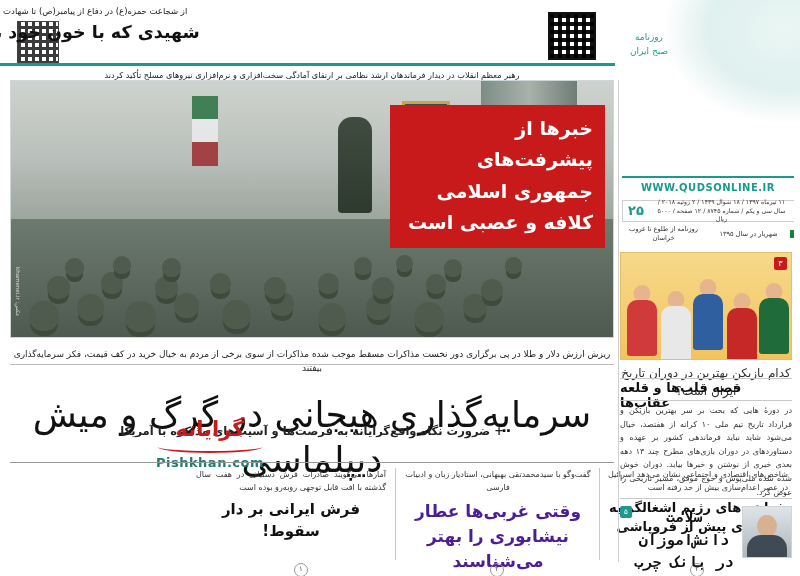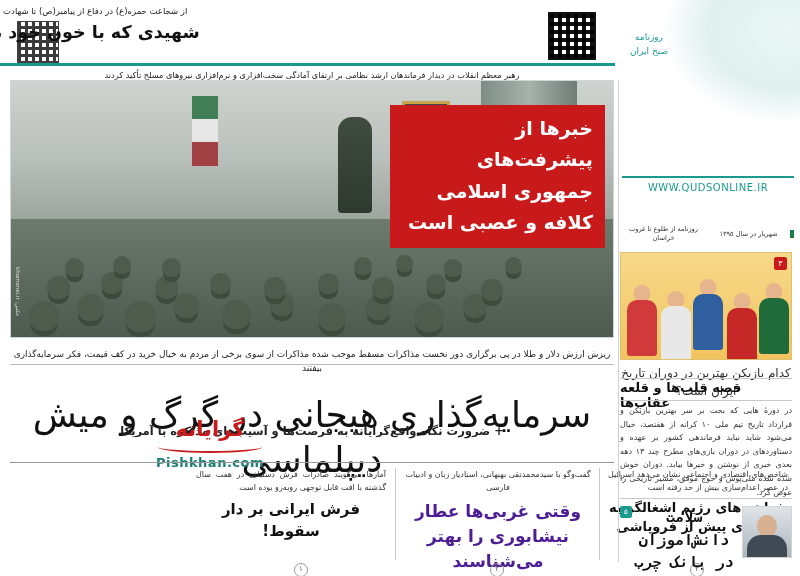--- a/index.html
+++ b/index.html
@@ -128,21 +128,21 @@
 
   
   .site-bar {
     position: absolute;
     right: 6px;
     top: 182px;
     width: 172px;
     height: 16px;
     text-align: center;
     font-size: 10px;
-    font-weight: normal;
+    font-weight: bold;
     color: #1a9a8f;
     letter-spacing: .5px;
   }
   .issue-strip {
     position: absolute;
     right: 6px;
     top: 200px;
     width: 172px;
     height: 22px;
     display: flex;
@@ -567,20 +567,24 @@
     <div class="masthead-swoosh"></div>
     <div class="logo-sub">
       <div>روزنامه</div>
       <div>صبح ایران</div>
     </div>
     <div class="masthead-rule"></div>
   </div>
 
   <div class="site-bar">WWW.QUDSONLINE.IR</div>
 
+  <div class="issue-strip">
+    <div class="issue-num">۲۵</div>
+    <div class="issue-text">۱۱ تیرماه ۱۳۹۷ / ۱۸ شوال ۱۴۳۹ / ۲ ژوئیه ۲۰۱۸ / سال سی و یکم / شماره ۸۷۴۵ / ۱۲ صفحه / ۵۰۰۰ ریال</div>
+  </div>
 
   <div class="sub-strip">
     <div class="cell">روزنامه از طلوع تا غروب خراسان</div>
     <div class="cell">شهریار در سال ۱۳۹۵</div>
   </div>
 
   <div class="photo-caption">رهبر معظم انقلاب در دیدار فرماندهان ارشد نظامی بر ارتقای آمادگی سخت‌افزاری و نرم‌افزاری نیروهای مسلح تأکید کردند</div>
 
   <div class="photo-block">
     <div class="ph-wall"></div>

